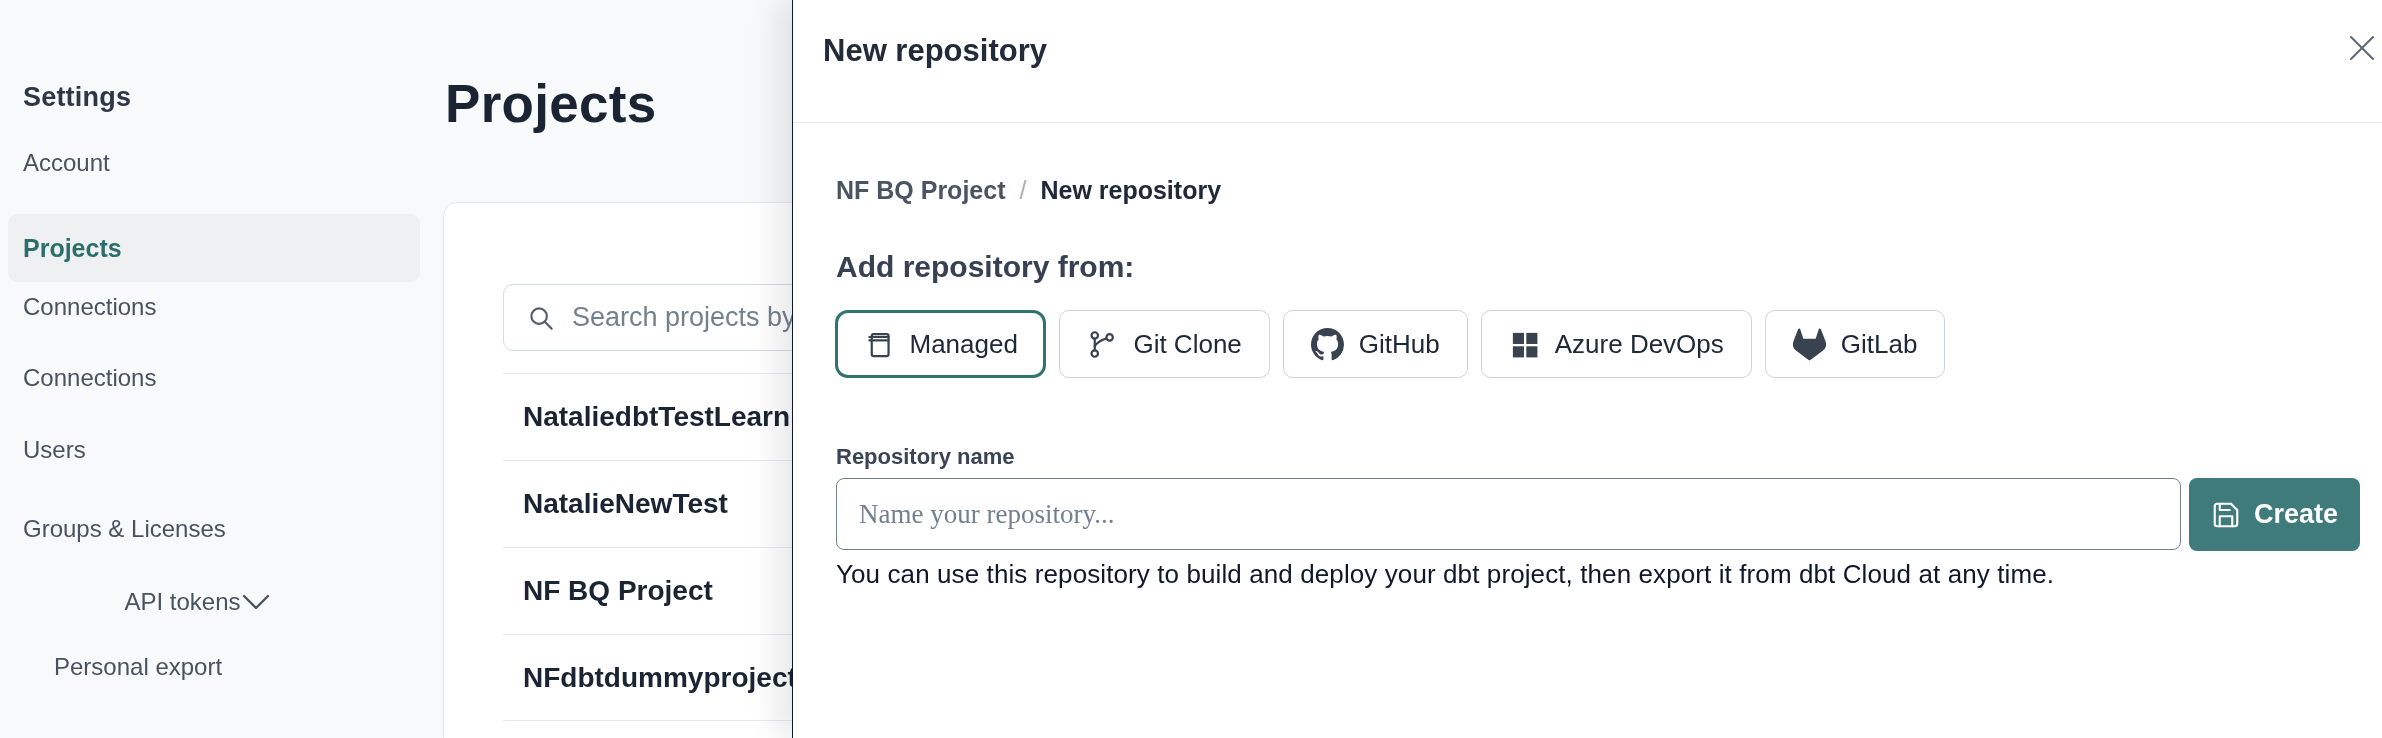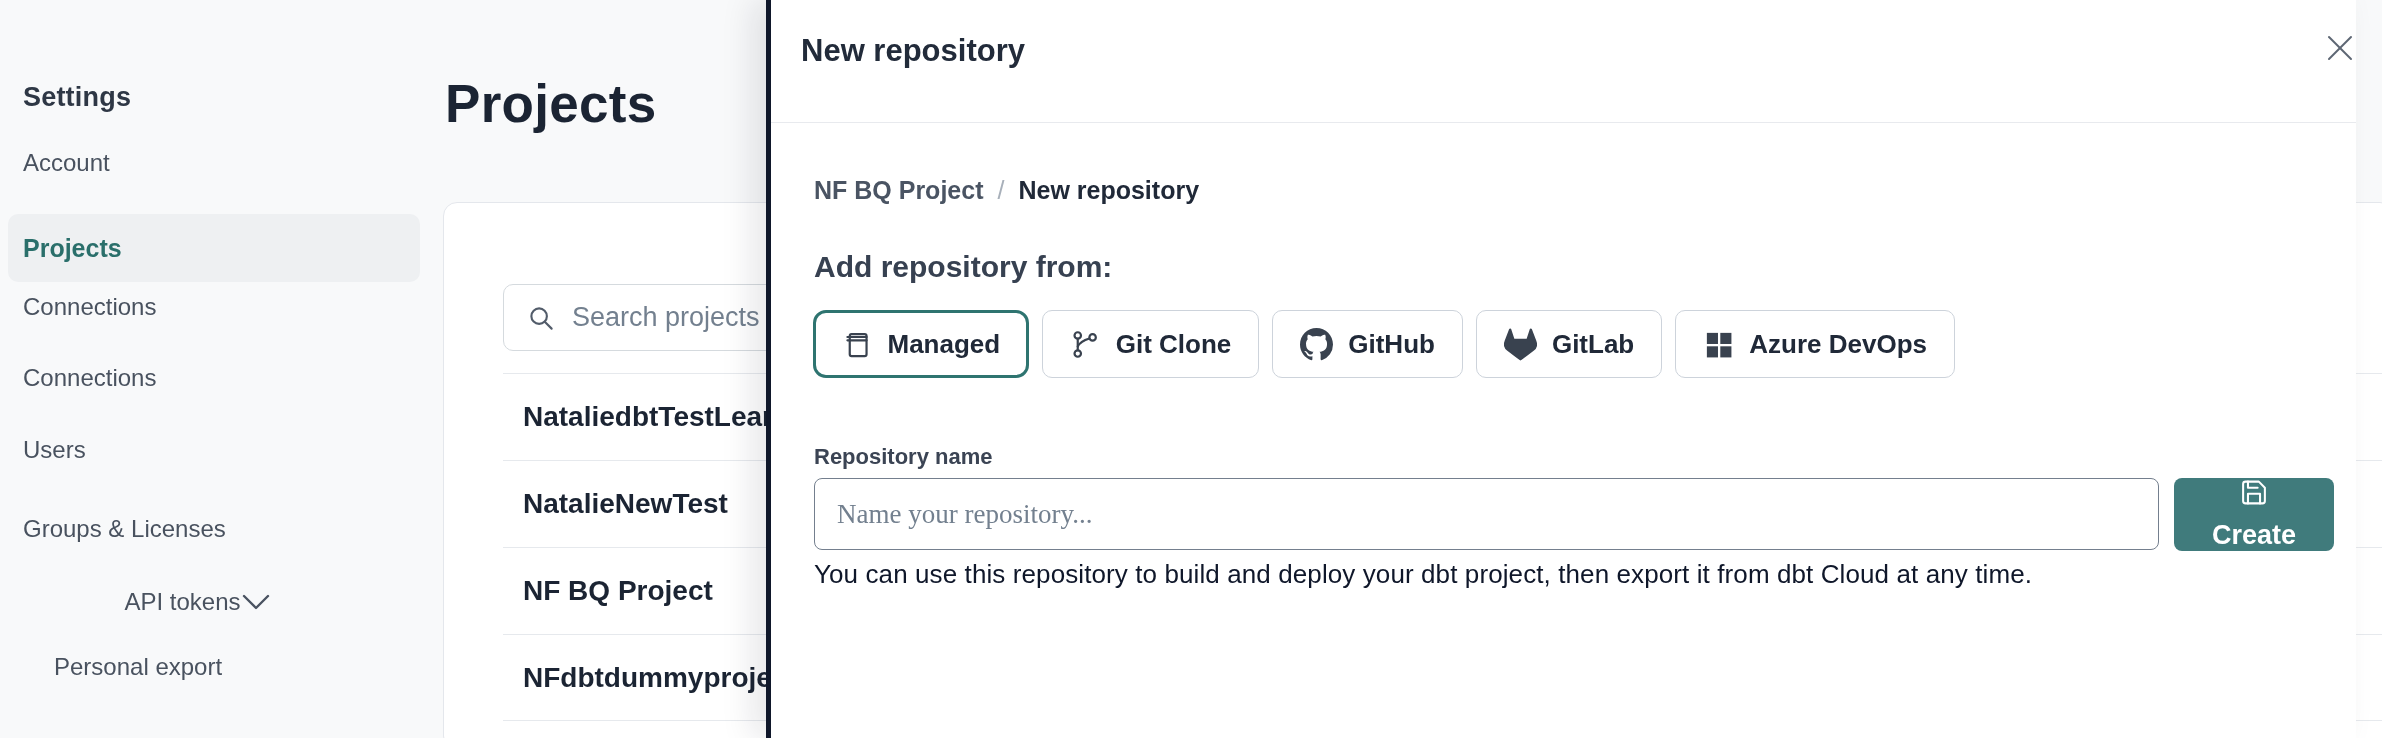--- a/index.html
+++ b/index.html
@@ -53,22 +53,22 @@
   .rows { position: absolute; left: 59px; top: 170px; right: 0; }
   .row {
     height: 87px; border-top: 1px solid #e6e9ed;
     display: flex; align-items: center; padding-left: 20px; cursor: pointer;
   }
   .row:last-child { border-bottom: 1px solid #e6e9ed; }
   .row span { font-size: 28px; font-weight: 700; color: #1b2433; white-space: nowrap; }
 
   
   .modal {
-    position: absolute; left: 766px; top: 0; width: 1590px; height: 738px;
-    background: #ffffff; border-left: 5px solid #0f172a;
+    position: absolute; left: 792px; top: 0; width: 1590px; height: 738px;
+    background: #ffffff; border-left: 1px solid #0f172a;
     box-shadow: -14px 0 30px rgba(15,23,42,.10);
   }
   .modal-header {
     position: absolute; left: 0; top: 0; right: 0; height: 123px;
     border-bottom: 1px solid #e8eaee;
   }
   .modal-title {
     position: absolute; left: 30px; top: 33px;
     font-size: 31px; font-weight: 700; color: #222b3a;
   }
@@ -83,42 +83,42 @@
   .section-heading {
     position: absolute; left: 43px; top: 250px;
     font-size: 30px; font-weight: 700; color: #374151;
   }
   .src-row { position: absolute; left: 42px; top: 310px; display: flex; gap: 13px; }
   .src-btn {
     height: 68px; display: inline-flex; align-items: center; gap: 15px;
     padding: 0 27px; background: #fff; border: 1.5px solid #cdd3db;
     border-radius: 10px; cursor: pointer;
     font-family: "Liberation Sans", sans-serif;
-    font-size: 26px; font-weight: 700; color: #202938;
+    font-size: 26px; font-weight: 400; color: #202938;
   }
   .src-btn.selected { border: 3px solid #2e7470; padding: 0 25.5px; border-radius: 13px; }
   .src-btn svg { flex: 0 0 auto; }
 
   .field-label {
     position: absolute; left: 43px; top: 444px;
     font-size: 22px; font-weight: 600; color: #3b4454;
   }
   .repo-input {
     position: absolute; left: 43px; top: 478px; width: 1345px; height: 72px;
     border: 1.5px solid #747f8e; border-radius: 8px; padding: 0 22px;
     font-family: Liberation Serif, serif; font-size: 27px; color: #000000;
     outline: none; background: #fff;
   }
   .repo-input::placeholder { color: #73808f; }
   .create-btn {
     position: absolute; right: 22px; top: 478px; height: 73px;
-    display: inline-flex; align-items: center; gap: 13px; padding: 0 38px;
+    display: inline-flex; align-items: center; gap: 13px; padding: 0 22px;
     background: #407b7c; border: none; border-radius: 8px; cursor: pointer;
     font-family: "Liberation Sans", sans-serif;
-    font-size: 27px; font-weight: 600; color: #ffffff; flex-direction: column;
+    font-size: 27px; font-weight: 600; color: #ffffff;
   }
   .helper-text {
     position: absolute; left: 43px; top: 559px;
     font-size: 26px; color: #0f172a; letter-spacing: .1px;
   }
 </style>
 </head>
 <body>
 
 <div class="app">
@@ -207,33 +207,33 @@
         </svg>
         <span>Git Clone</span>
       </button>
       <button class="src-btn">
         <svg width="33" height="33" viewBox="0 0 24 24" fill="#39424f">
           <path d="M12 0C5.37 0 0 5.37 0 12c0 5.31 3.435 9.795 8.205 11.385.6.105.825-.255.825-.57 0-.285-.015-1.23-.015-2.235-3.015.555-3.795-.735-4.035-1.41-.135-.345-.72-1.41-1.23-1.695-.42-.225-1.02-.78-.015-.795.945-.015 1.62.87 1.845 1.23 1.08 1.815 2.805 1.305 3.495.99.105-.78.42-1.305.765-1.605-2.67-.3-5.46-1.335-5.46-5.925 0-1.305.465-2.385 1.23-3.225-.12-.3-.54-1.53.12-3.18 0 0 1.005-.315 3.3 1.23.96-.27 1.98-.405 3-.405s2.04.135 3 .405c2.295-1.56 3.3-1.23 3.3-1.23.66 1.65.24 2.88.12 3.18.765.84 1.23 1.905 1.23 3.225 0 4.605-2.805 5.625-5.475 5.925.435.375.81 1.095.81 2.22 0 1.605-.015 2.895-.015 3.3 0 .315.225.69.825.57A12.02 12.02 0 0 0 24 12c0-6.63-5.37-12-12-12z"></path>
         </svg>
         <span>GitHub</span>
       </button>
       <button class="src-btn">
-        <svg width="33" height="33" viewBox="0 0 24 24" fill="#39424f">
-          <path d="M23.6 9.59l-.03-.086-3.27-8.53a.85.85 0 0 0-.336-.405.87.87 0 0 0-1 .054.87.87 0 0 0-.288.44l-2.21 6.76H7.53L5.32 1.06a.86.86 0 0 0-.288-.44.87.87 0 0 0-1-.054.85.85 0 0 0-.336.405L.42 9.5l-.03.086a6.07 6.07 0 0 0 2.01 7.01l.012.01.03.021 4.98 3.73 2.46 1.87 1.5 1.13a1.01 1.01 0 0 0 1.22 0l1.5-1.13 2.46-1.87 5.01-3.75.012-.01a6.07 6.07 0 0 0 2.01-7.01z"></path>
-        </svg>
-        <span>GitLab</span>
-      </button>
-      <button class="src-btn">
         <svg width="31" height="31" viewBox="0 0 24 24" fill="#39424f">
           <rect x="3" y="3" width="8.6" height="8.6"></rect>
           <rect x="13.4" y="3" width="8.6" height="8.6"></rect>
           <rect x="3" y="13.4" width="8.6" height="8.6"></rect>
           <rect x="13.4" y="13.4" width="8.6" height="8.6"></rect>
         </svg>
         <span>Azure DevOps</span>
+      </button>
+      <button class="src-btn">
+        <svg width="33" height="33" viewBox="0 0 24 24" fill="#39424f">
+          <path d="M23.6 9.59l-.03-.086-3.27-8.53a.85.85 0 0 0-.336-.405.87.87 0 0 0-1 .054.87.87 0 0 0-.288.44l-2.21 6.76H7.53L5.32 1.06a.86.86 0 0 0-.288-.44.87.87 0 0 0-1-.054.85.85 0 0 0-.336.405L.42 9.5l-.03.086a6.07 6.07 0 0 0 2.01 7.01l.012.01.03.021 4.98 3.73 2.46 1.87 1.5 1.13a1.01 1.01 0 0 0 1.22 0l1.5-1.13 2.46-1.87 5.01-3.75.012-.01a6.07 6.07 0 0 0 2.01-7.01z"></path>
+        </svg>
+        <span>GitLab</span>
       </button>
     </div>
 
     <label class="field-label">Repository name</label>
     <input type="text" class="repo-input" placeholder="Name your repository..." style="">
 
     <button class="create-btn">
       <svg width="30" height="30" viewBox="0 0 24 24" fill="none" stroke="#ffffff" stroke-width="1.7" stroke-linecap="round" stroke-linejoin="round">
         <path d="M19 21H5a2 2 0 0 1-2-2V5a2 2 0 0 1 2-2h11l5 5v11a2 2 0 0 1-2 2z"></path>
         <polyline points="17 21 17 13 7 13 7 21"></polyline>

